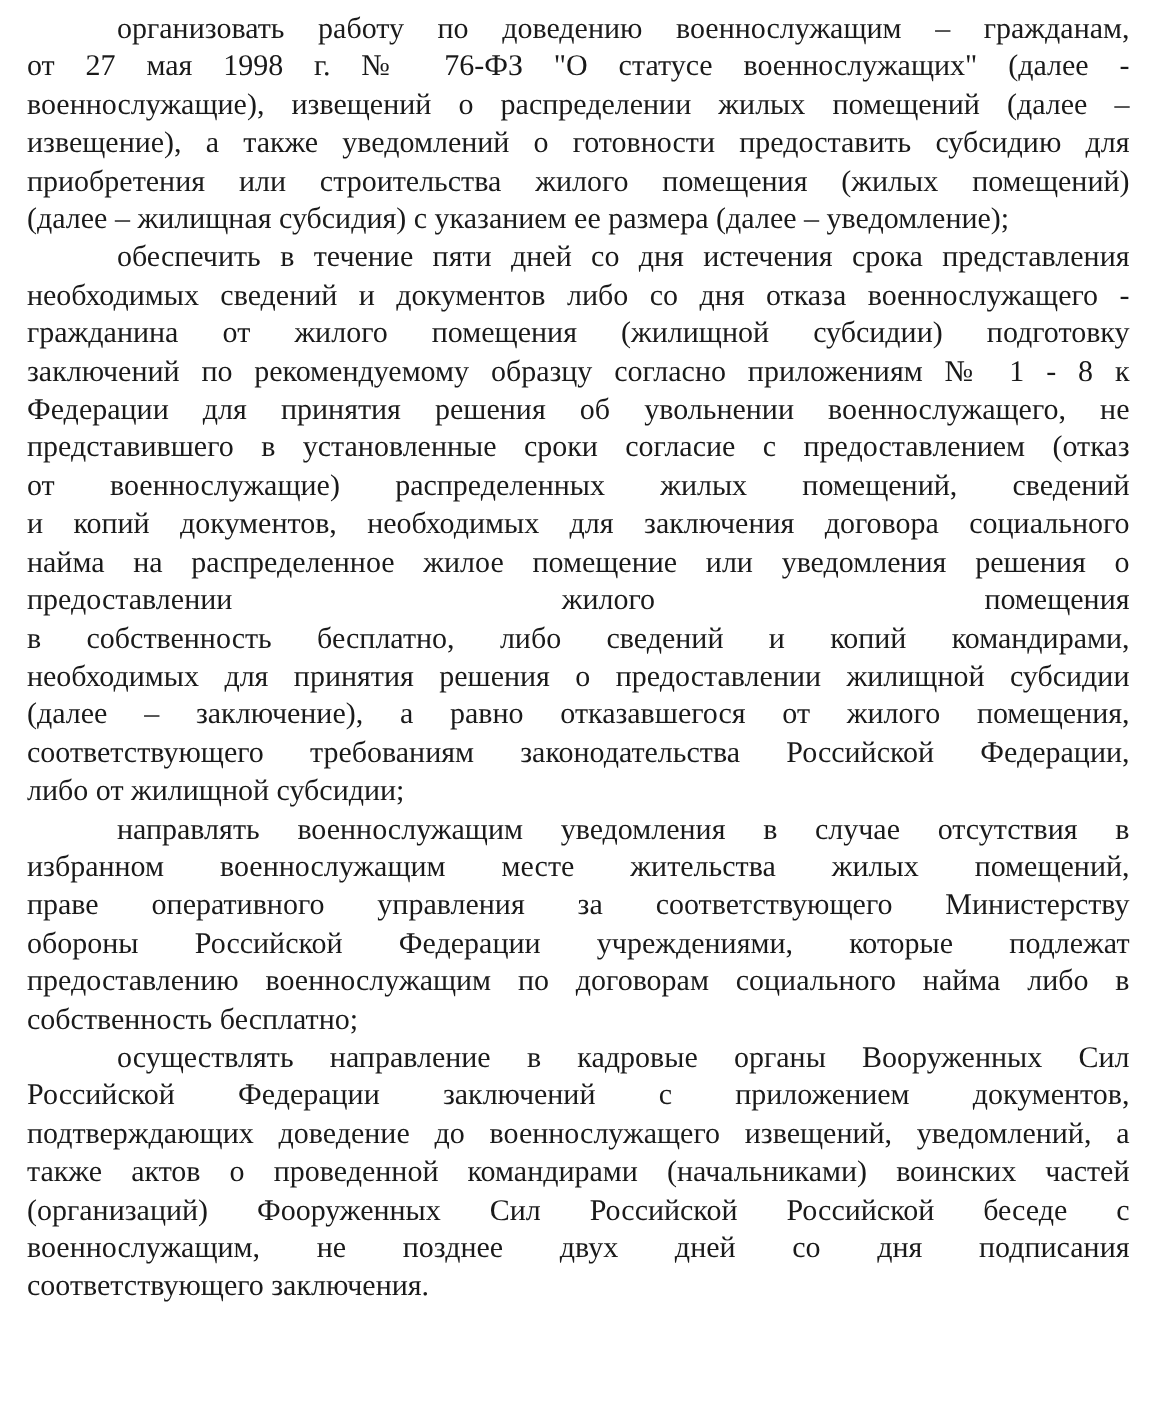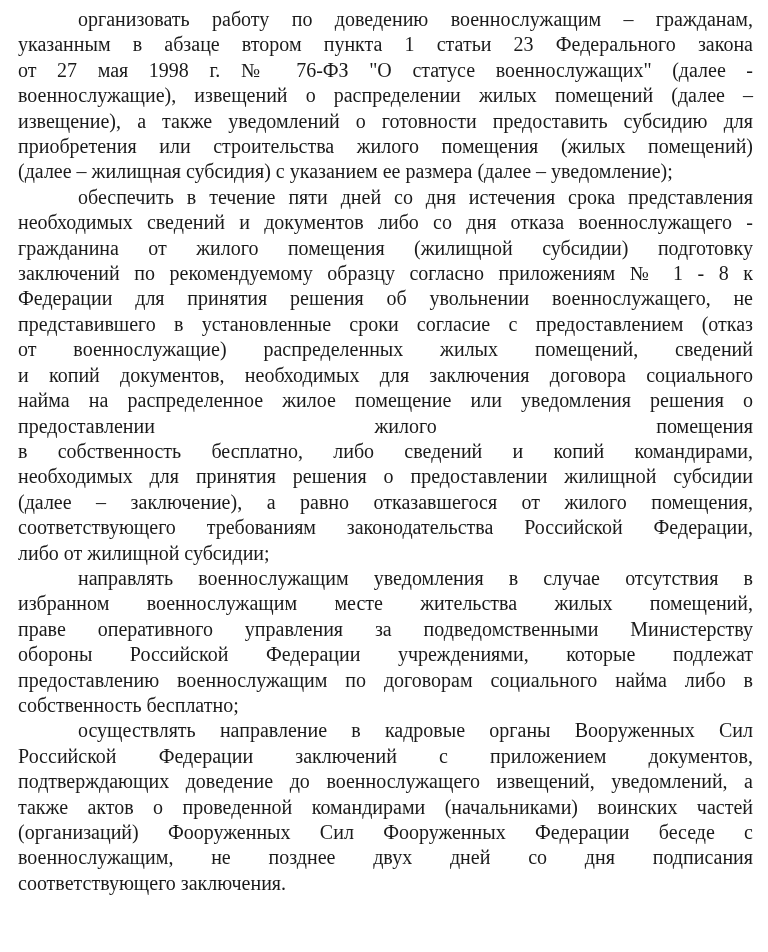--- a/index.html
+++ b/index.html
@@ -37,21 +37,20 @@
     -moz-text-align-last: left;
   }
 </style>
 </head>
 <body>
 
 <div class="page">
 
   <div class="paragraph">
     <div class="line first">организовать работу по доведению военнослужащим – гражданам,</div>
-    <div class="line">указанным в абзаце втором пункта 1 статьи 23 Федерального закона</div>
     <div class="line">от 27 мая 1998 г. № 76-ФЗ "О статусе военнослужащих" (далее -</div>
     <div class="line">военнослужащие), извещений о распределении жилых помещений (далее –</div>
     <div class="line">извещение), а также уведомлений о готовности предоставить субсидию для</div>
     <div class="line">приобретения или строительства жилого помещения (жилых помещений)</div>
     <div class="line end">(далее – жилищная субсидия) с указанием ее размера (далее – уведомление);</div>
   </div>
 
   <div class="paragraph">
     <div class="line first">обеспечить в течение пяти дней со дня истечения срока представления</div>
     <div class="line">необходимых сведений и документов либо со дня отказа военнослужащего -</div>
@@ -66,29 +65,29 @@
     <div class="line">в собственность бесплатно, либо сведений и копий командирами,</div>
     <div class="line">необходимых для принятия решения о предоставлении жилищной субсидии</div>
     <div class="line">(далее – заключение), а равно отказавшегося от жилого помещения,</div>
     <div class="line">соответствующего требованиям законодательства Российской Федерации,</div>
     <div class="line end">либо от жилищной субсидии;</div>
   </div>
 
   <div class="paragraph">
     <div class="line first">направлять военнослужащим уведомления в случае отсутствия в</div>
     <div class="line">избранном военнослужащим месте жительства жилых помещений,</div>
-    <div class="line">праве оперативного управления за подведомственными Министерству</div>
+    <div class="line">праве оперативного управления за соответствующего Министерству</div>
     <div class="line">обороны Российской Федерации учреждениями, которые подлежат</div>
     <div class="line">предоставлению военнослужащим по договорам социального найма либо в</div>
     <div class="line end">собственность бесплатно;</div>
   </div>
 
   <div class="paragraph">
     <div class="line first">осуществлять направление в кадровые органы Вооруженных Сил</div>
     <div class="line">Российской Федерации заключений с приложением документов,</div>
     <div class="line">подтверждающих доведение до военнослужащего извещений, уведомлений, а</div>
     <div class="line">также актов о проведенной командирами (начальниками) воинских частей</div>
-    <div class="line">(организаций) Фооруженных Сил Фооруженных Федерации беседе с</div>
+    <div class="line">(организаций) Фооруженных Сил Российской Российской беседе с</div>
     <div class="line">военнослужащим, не позднее двух дней со дня подписания</div>
     <div class="line end">соответствующего заключения.</div>
   </div>
 
 </div>
 
 </body></html>

